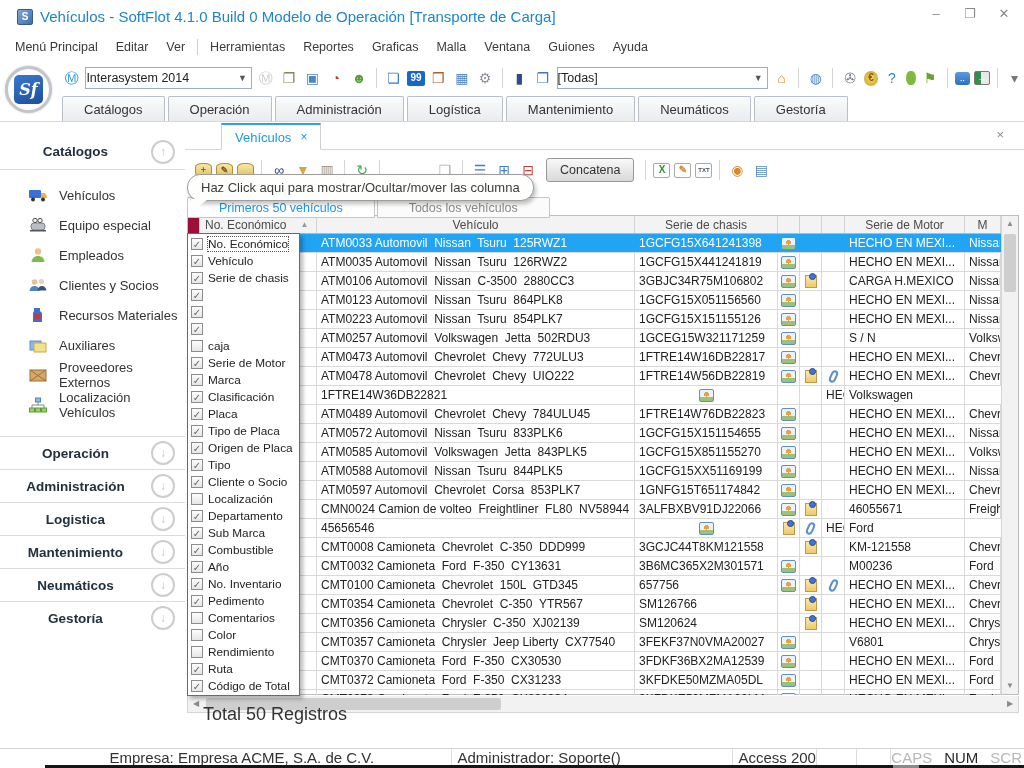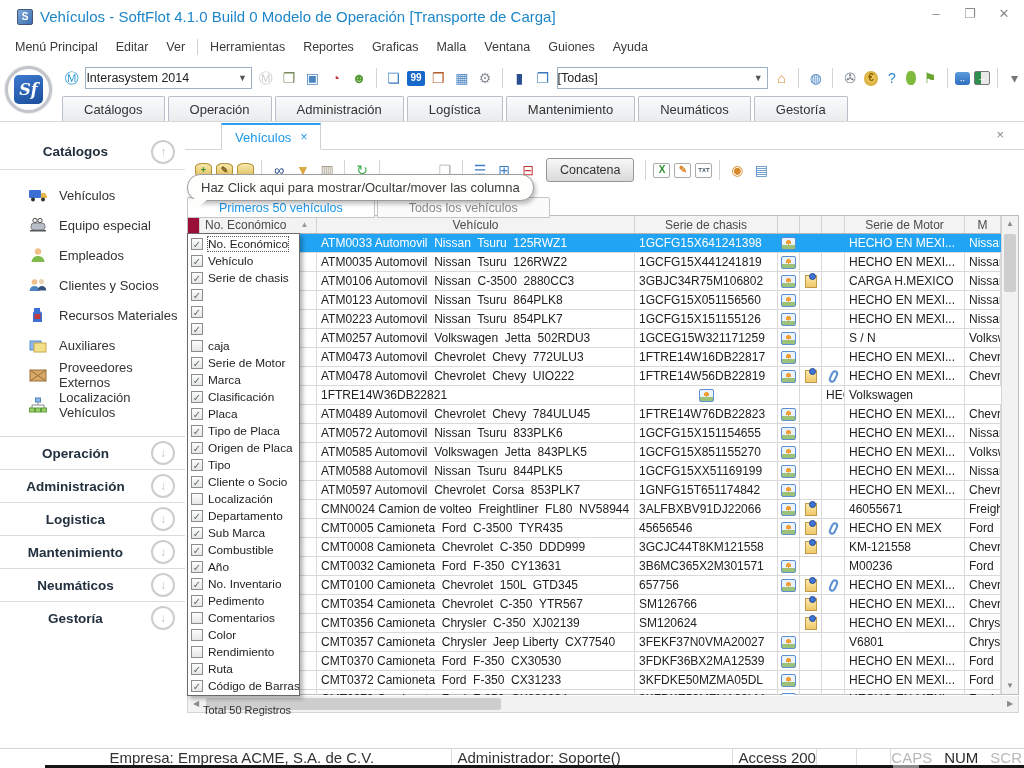--- a/index.html
+++ b/index.html
@@ -90,21 +90,21 @@
   .hscroll{position:absolute;top:574px;left:2px;width:832px;height:17px;background:#f2f2f2;border:1px solid #d5d5d5;border-top:none;}
   .hscroll .sa{position:absolute;top:0;bottom:0;width:16px;color:#8a8a8a;font-size:8px;text-align:center;line-height:15px;}
   .hscroll .sa.lf{left:0;}
   .hscroll .sa.rt{right:0;}
   .hscroll .thumb{position:absolute;top:2px;bottom:2px;left:18px;width:295px;background:#cecece;border-radius:2px;}
   
   .chooser{position:absolute;left:2px;top:111px;width:113px;background:#fff;border:1px solid #6a6a6a;z-index:30;box-shadow:3px 3px 4px rgba(0,0,0,.28);padding:1px 0;}
   .chitem{height:17px;display:flex;align-items:center;gap:5px;padding-left:3px;font-size:11.8px;color:#222;white-space:nowrap;overflow:hidden;}
   .chitem.focus .lab{outline:1px dotted #555;}
   .cbx{width:12px;height:12px;flex:0 0 auto;border:1px solid #8c8c8c;background:linear-gradient(180deg,#fdfdfd,#e6e6e6);font-size:10px;line-height:11px;text-align:center;color:#5d6e5d;}
-  .total{position:absolute;left:18px;top:582px;font-size:11px;color:#333;}
+  .total{position:absolute;left:18px;top:582px;font-size:18px;color:#333;}
   
   .statusbar{position:absolute;left:0;bottom:3px;right:0;height:17px;border-top:1px solid #d5d5d5;display:flex;font-size:15px;color:#333;align-items:center;background:#fff;}
   .scell{height:100%;display:flex;align-items:center;padding-left:5px;border-right:1px solid #dcdcdc;overflow:hidden;white-space:nowrap;}
   .skeys{margin-left:auto;display:flex;gap:12px;padding-right:2px;}
   .skey{color:#b8b8b8;}
   .skey.on{color:#2a2a2a;}
   .bstrip{position:absolute;left:45px;right:0;bottom:0;height:3px;background:#161616;}
   .bstrip-notch{position:absolute;left:893px;bottom:0;width:26px;height:3px;background:#8a8a8a;}
 </style>
 </head>
@@ -515,21 +515,20 @@
             <div class="gc">3ALFBXBV91DJ22066</div>
             <div class="gc ic"><span class="ico-img"></span></div>
             <div class="gc ic"><span class="ico-note"></span></div>
             <div class="gc ic"></div>
             <div class="gc">46055671</div>
             <div class="gc">Freightliner</div>
           </div>
           <div class="grow">
             <div class="gc ic"></div>
             <div class="gc"></div>
-            <div class="gc">CMT0005 Camioneta  Ford  C-3500  TYR435</div>
             <div class="gc">45656546</div>
             <div class="gc ic"><span class="ico-img"></span></div>
             <div class="gc ic"><span class="ico-note"></span></div>
             <div class="gc ic"><span class="ico-clip"></span></div>
             <div class="gc">HECHO EN MEX</div>
             <div class="gc">Ford</div>
           </div>
           <div class="grow">
             <div class="gc ic"></div>
             <div class="gc"></div>
@@ -742,21 +741,21 @@
         <div class="chitem">
           <span class="cbx"></span>
           <span class="lab">Rendimiento</span>
         </div>
         <div class="chitem">
           <span class="cbx">✓</span>
           <span class="lab">Ruta</span>
         </div>
         <div class="chitem">
           <span class="cbx">✓</span>
-          <span class="lab">Código de Barras</span>
+          <span class="lab">Código de Total</span>
         </div>
       </div>
 
     <div class="tooltip">
       <span>Haz Click aqui para mostrar/Ocultar/mover las columna</span>
       <div class="tt-tail"></div>
     </div>
 
     <div class="total">Total 50 Registros</div>
   </div>

